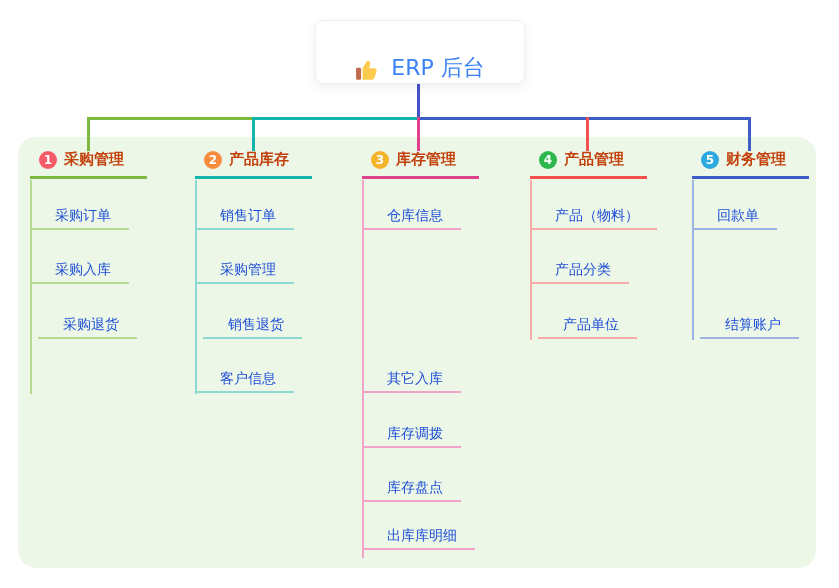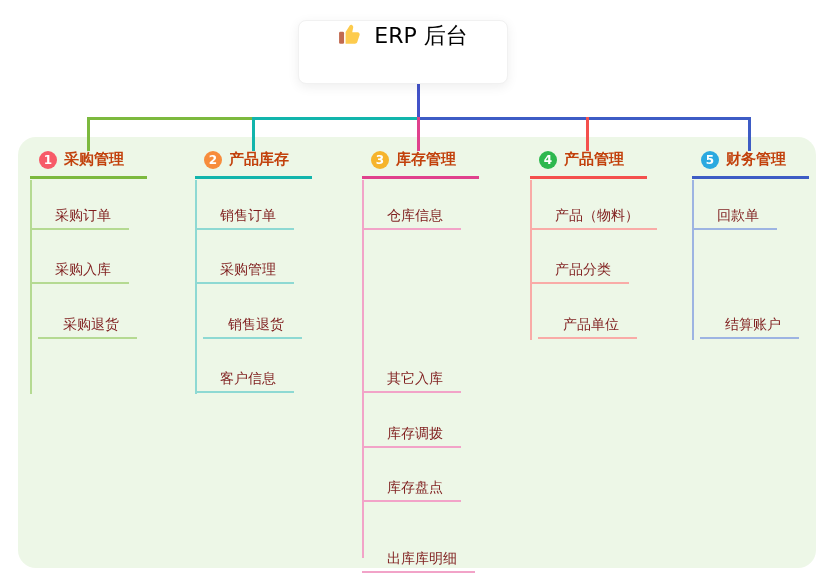--- a/index.html
+++ b/index.html
@@ -2,25 +2,25 @@
 <html><head>
 <meta charset="utf-8">
 <style>
   html,body{margin:0;padding:0;background:#fff;}
   .stage{
     position:relative;width:839px;height:588px;overflow:hidden;background:#ffffff;
     font-family:"DejaVu Sans","Liberation Sans",sans-serif;
   }
   
   .root-node{
-    position:absolute;left:298px;top:20px;width:208px;height:62px;
+    position:absolute;left:315px;top:20px;width:208px;height:62px;
     background:#fff;border:1px solid #f1f1f1;border-radius:8px;
     box-shadow:0 3px 12px rgba(0,0,0,.07);
-    display:flex;align-items:flex-start;justify-content:center;gap:10px;
-    font-size:22px;font-weight:500;color:#000000;cursor:pointer;
+    display:flex;align-items:flex-end;justify-content:center;gap:10px;
+    font-size:22px;font-weight:500;color:#3b82f6;cursor:pointer;
   }
   .thumb{display:inline-flex;align-items:center;}
   
   .conn{position:absolute;background:var(--line,#4353c9);}
   .root-stem{left:417px;top:81px;width:3px;height:37px;}
   .hseg{top:117px;height:3px;}
   .hseg-left{left:87px;width:166px;}
   .hseg-mid{left:252px;width:166px;}
   .hseg-right{left:417px;width:334px;}
   .drop{top:117px;width:3px;height:34px;}
@@ -46,26 +46,26 @@
     width:18px;height:18px;border-radius:50%;flex:0 0 18px;
     background:var(--badge,#999);color:#fff;font-size:12px;font-weight:700;
     display:flex;align-items:center;justify-content:center;
   }
   .blabel{font-size:15px;font-weight:700;color:#c2410c;white-space:nowrap;}
   .stem{position:absolute;left:0;top:34px;width:2px;background:var(--line_light,#bbb);}
   .stem-4{height:214px;} .stem-7{height:378px;} .stem-3{height:160px;}
   .child{
     position:absolute;left:0;height:26px;line-height:26px;
     padding:0 18px 0 25px;white-space:nowrap;
-    font-size:14px;color:#7f1d1d;
+    font-size:14px;color:#1d4ed8;
     border-bottom:2px solid var(--line_light,#bbb);
     cursor:pointer;
   }
   .r0{top:56px;} .r1{top:110px;} .r2{top:165px;margin-left:8px;} .r3{top:219px;}
-  .r4{top:274px;} .r5{top:328px;} .r6{top:399px;}
+  .r4{top:274px;} .r5{top:328px;} .r6{top:376px;}
 </style>
 </head>
 <body>
 
 <div class="stage">
 
   <div class="panel" style="--panel_bg: #edf7e7;"></div>
 
   <div class="conn root-stem" style="--line: #4353c9;"></div>
   <div class="conn hseg hseg-left" style="--badge: #f75b68; --line: #7cb93e; --line_light: #b5da92;"></div>

